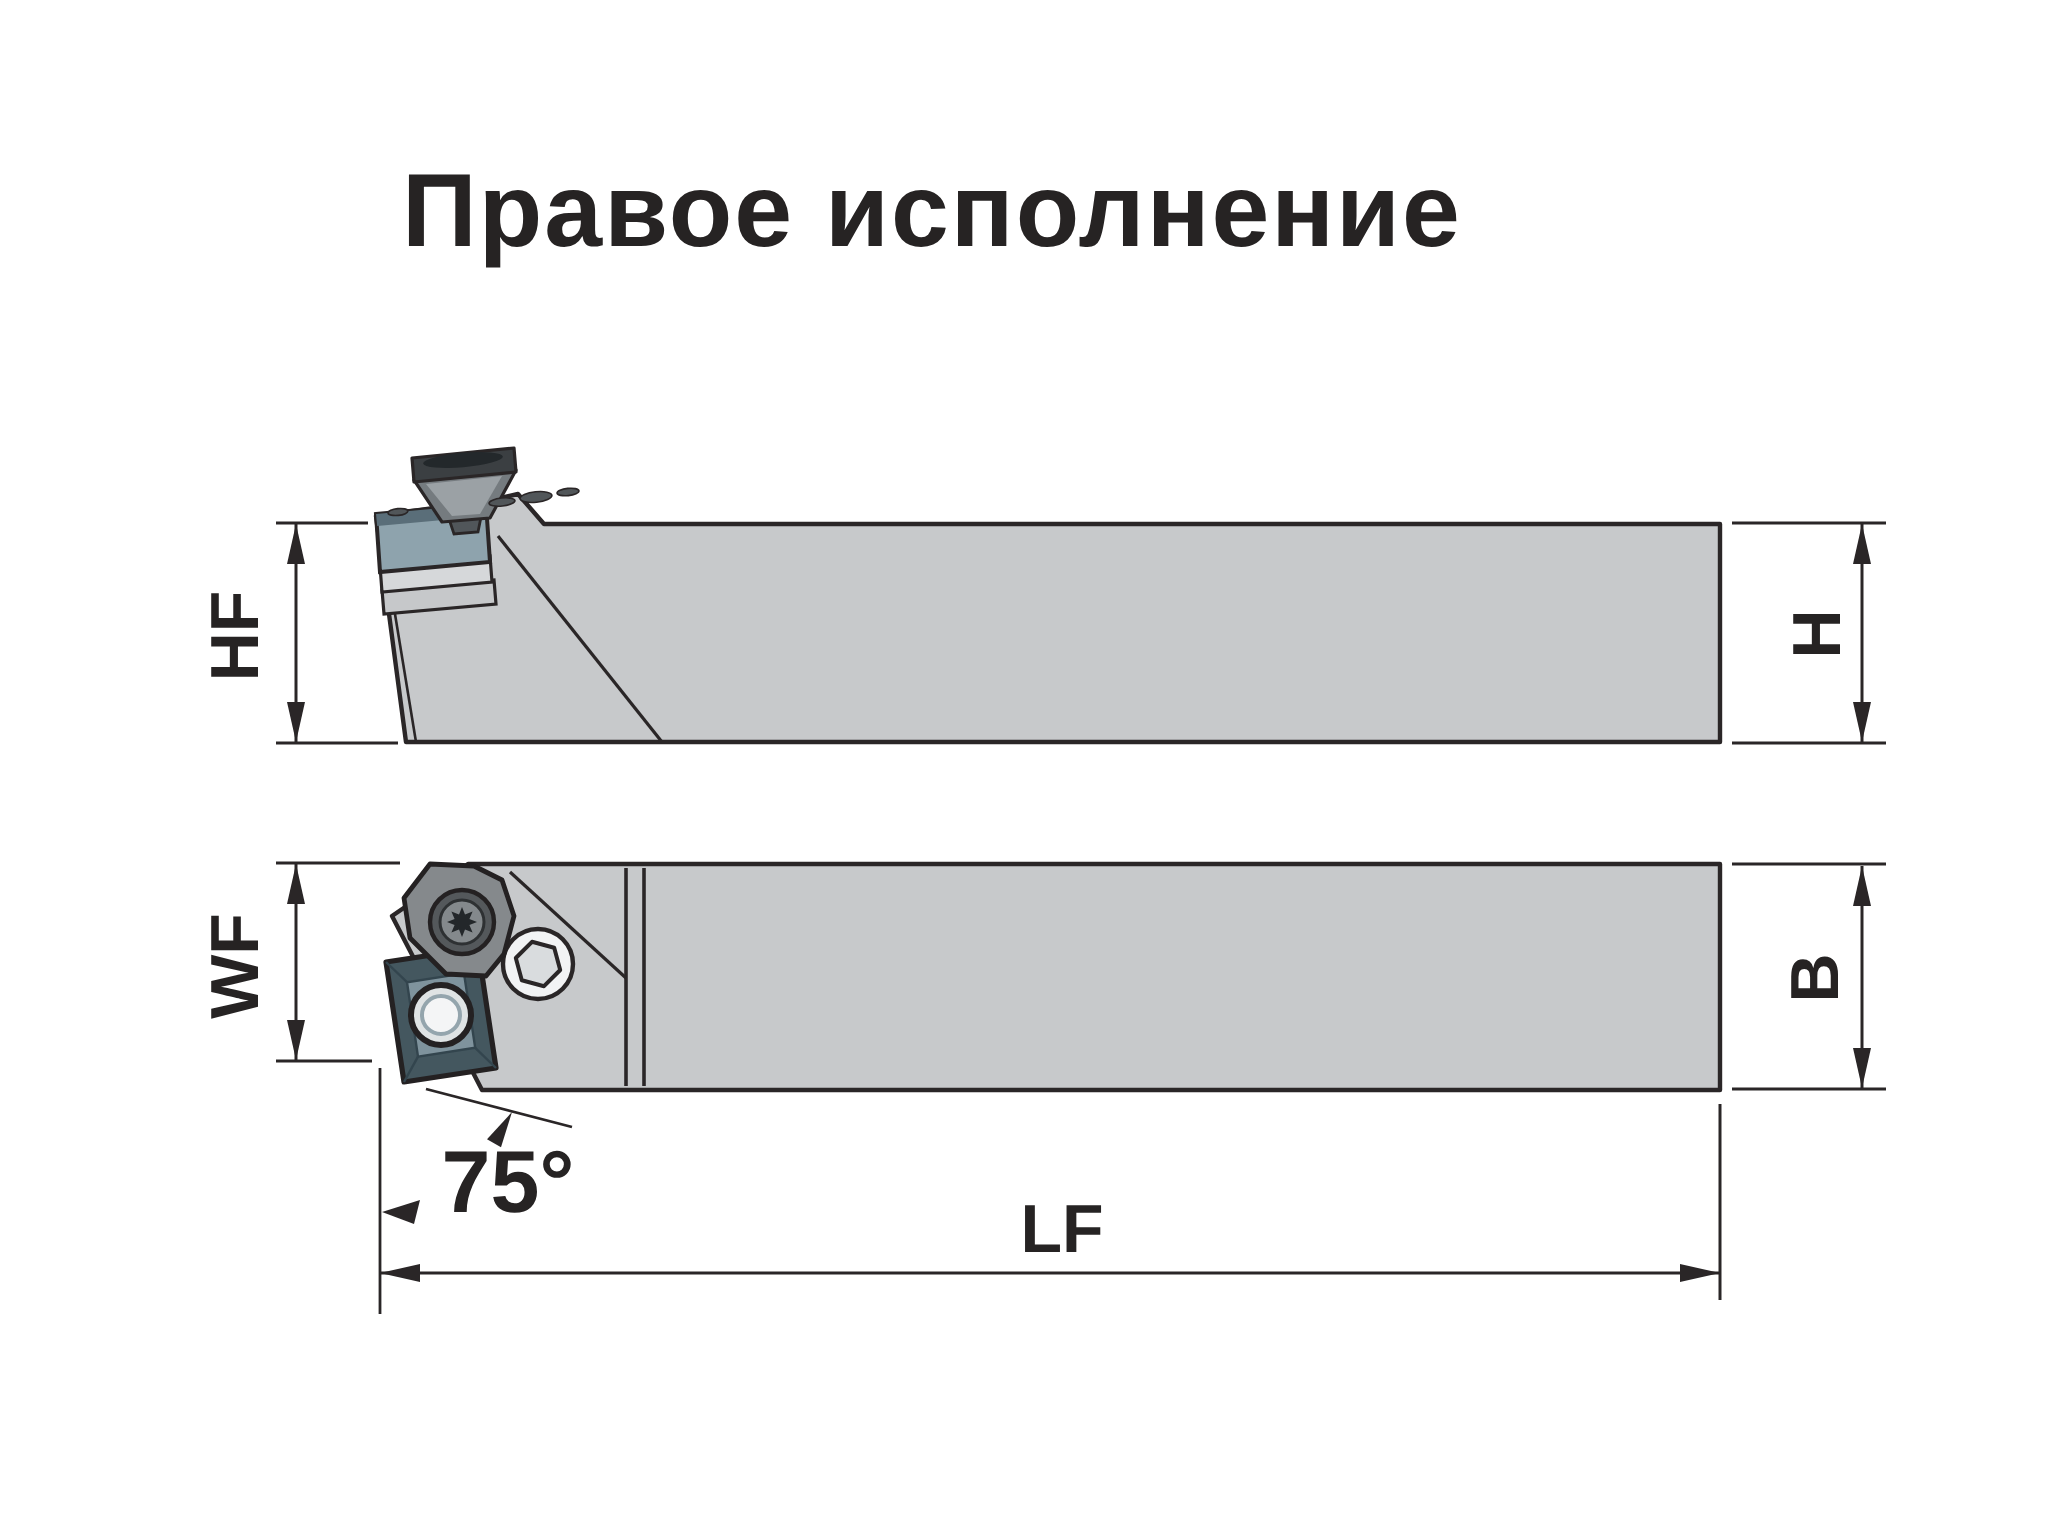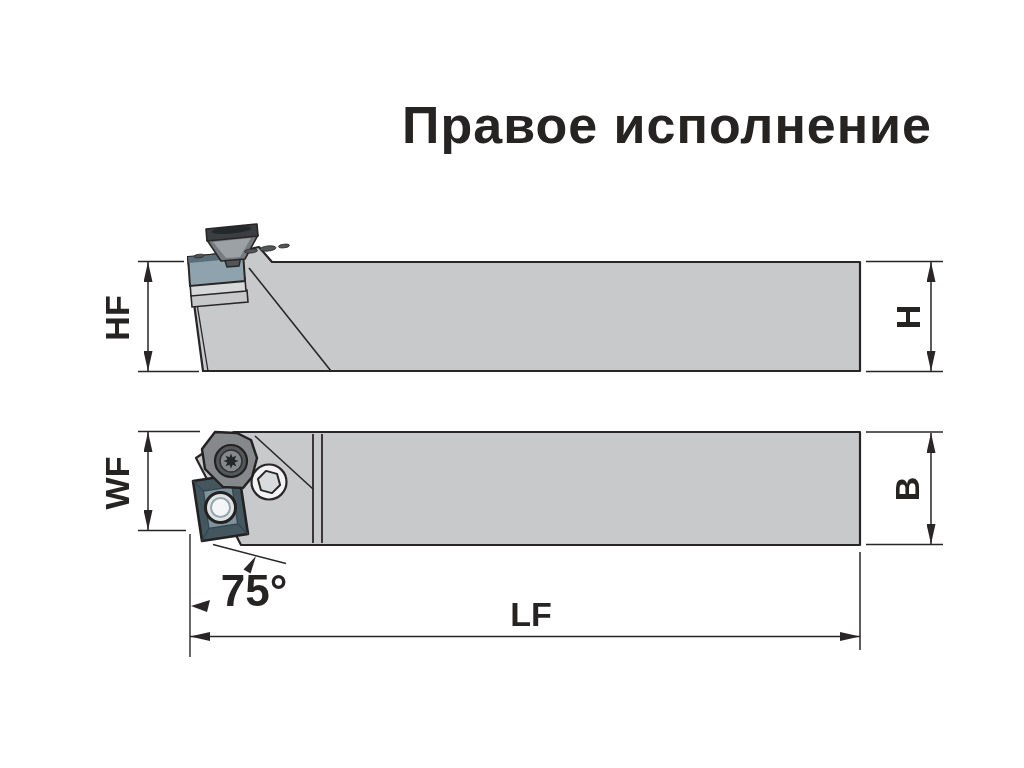--- a/index.html
+++ b/index.html
@@ -1,19 +1,19 @@
 <!DOCTYPE html>
 <html><head>
 <meta charset="utf-8">
 <style>
   html,body{margin:0;padding:0;background:#ffffff;}
   .stage{position:relative;width:1024px;height:768px;background:#ffffff;overflow:hidden;
          font-family:"Liberation Sans","DejaVu Sans",sans-serif;}
-  .title{position:absolute;top:76px;left:0;width:932px;text-align:right;
-         font-size:52px;font-weight:700;color:#262323;letter-spacing:1px;margin-top:19px;}
+  .title{position:absolute;top:76px;left:0;width:932px;text-align:center;
+         font-size:52px;font-weight:700;color:#262323;letter-spacing:1px;}
   svg text{font-family:"Liberation Sans","DejaVu Sans",sans-serif;font-weight:700;fill:#262323;}
   .dimlabel{font-size:34px;}
   .anglelabel{font-size:44px;}
 </style>
 </head>
 <body>
 
 <div class="stage">
   <div class="title">Правое исполнение</div>
 

